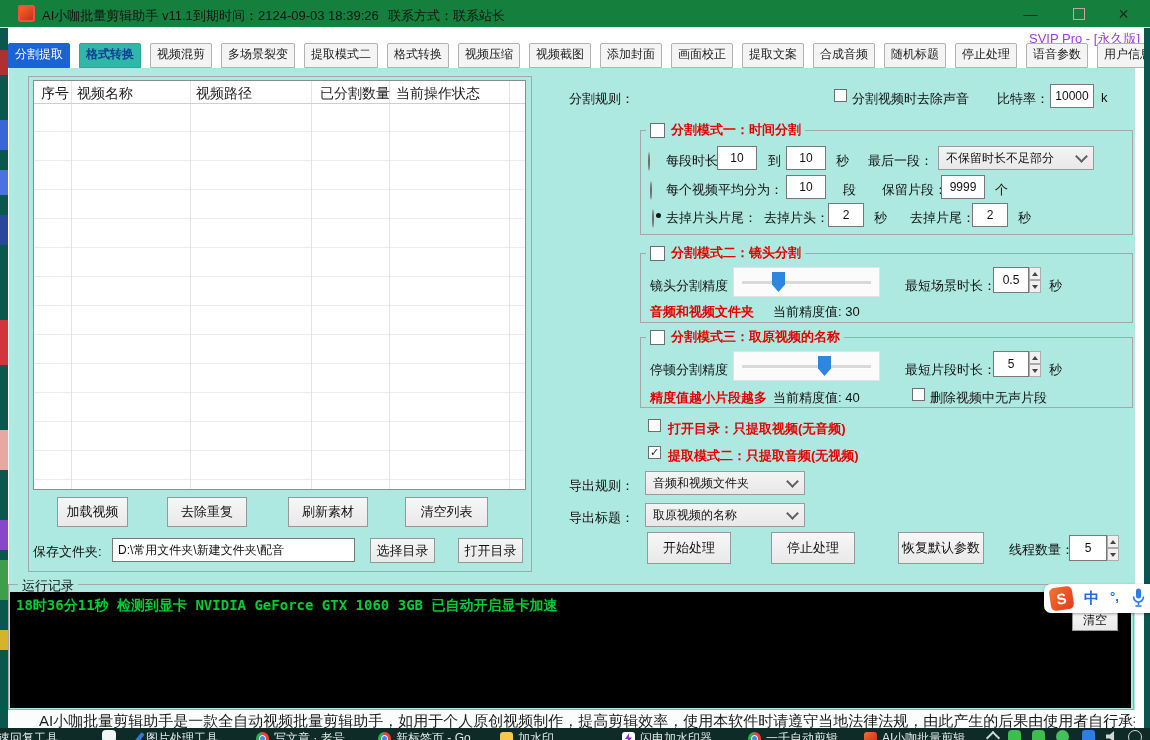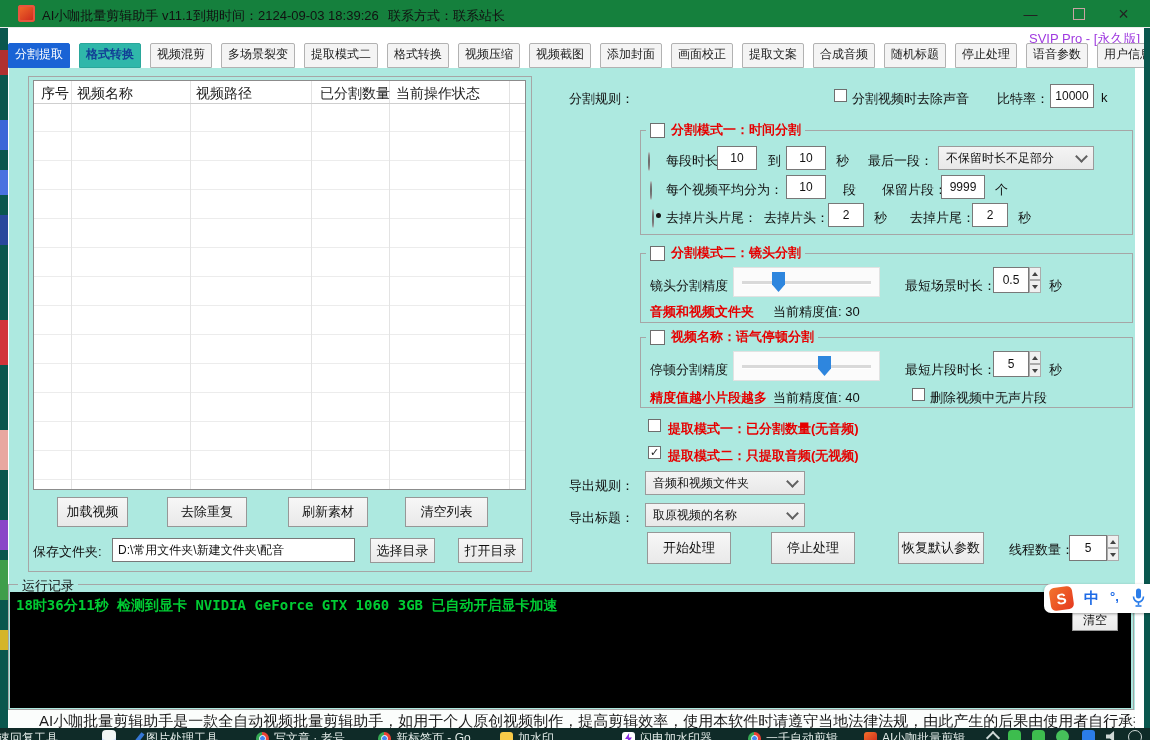--- a/index.html
+++ b/index.html
@@ -190,21 +190,21 @@
       <span class="trid"></span>
     </div>
   <div class="abs lbl" style="left:1049px;top:277px">秒</div>
   <div class="abs red" style="left:650px;top:303px">音频和视频文件夹</div>
   <div class="abs lbl" style="left:773px;top:303px">当前精度值: 30</div>
 
   
   <div class="abs gb" style="left:640px;top:337px;width:493px;height:71px"></div>
   <div class="abs gtitle" style="left:646px;top:329px;height:16px">
     <span class="cb"></span>
-    <span class="red">视频名称：语气停顿分割</span>
+    <span class="red">分割模式三：取原视频的名称</span>
   </div>
   <div class="abs lbl" style="left:650px;top:361px">停顿分割精度：</div>
   <div class="abs sliderbox" style="left:733px;top:351px;width:147px;height:30px">
     <div class="groove"></div>
     <div class="thumb" style="left:84px"></div>
   </div>
   <div class="abs lbl" style="left:905px;top:361px">最短片段时长：</div>
   <div class="abs spinv" style="left:993px;top:351px;width:36px;height:26px">5</div>
   <div class="abs sbtn" style="left:1029px;top:351px;width:12px;height:13px">
       <span class="triu"></span>
@@ -213,21 +213,21 @@
       <span class="trid"></span>
     </div>
   <div class="abs lbl" style="left:1049px;top:361px">秒</div>
   <div class="abs red" style="left:650px;top:389px">精度值越小片段越多</div>
   <div class="abs lbl" style="left:773px;top:389px">当前精度值: 40</div>
   <span class="abs cb" style="left:912px;top:388px"></span>
   <div class="abs lbl" style="left:930px;top:389px">删除视频中无声片段</div>
 
   
   <span class="abs cb" style="left:648px;top:419px"></span>
-  <div class="abs red" style="left:668px;top:420px">提取模式一：已分割数量(无音频)</div>
+  <div class="abs red" style="left:668px;top:420px">打开目录：只提取视频(无音频)</div>
   <span class="abs cb" style="left:648px;top:446px">
       <span>✓</span>
     </span>
   <div class="abs red" style="left:668px;top:447px">提取模式二：只提取音频(无视频)</div>
 
   
   <div class="abs lbl" style="left:569px;top:477px">导出规则：</div>
   <div class="abs dd" style="left:645px;top:471px;width:160px;height:24px">
     <span>音频和视频文件夹</span>
     <span class="chev"></span>

